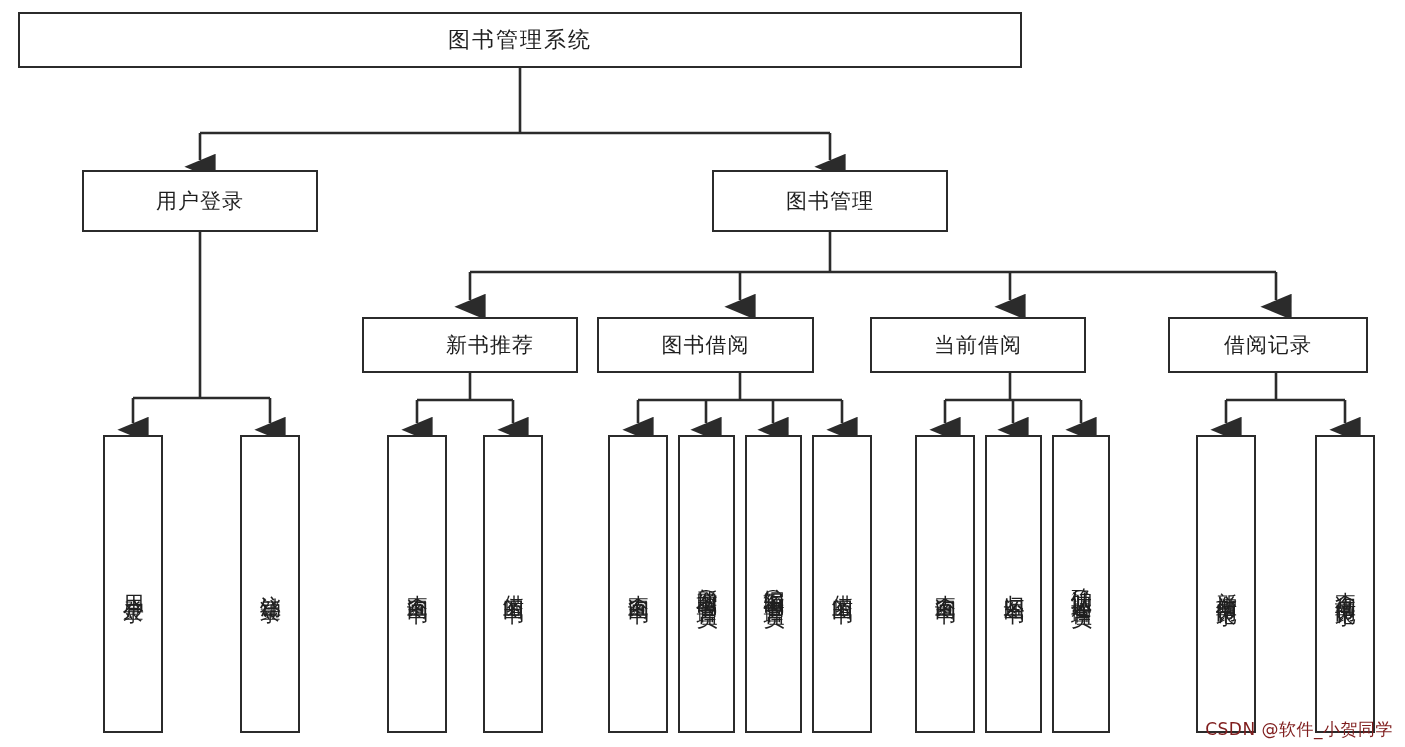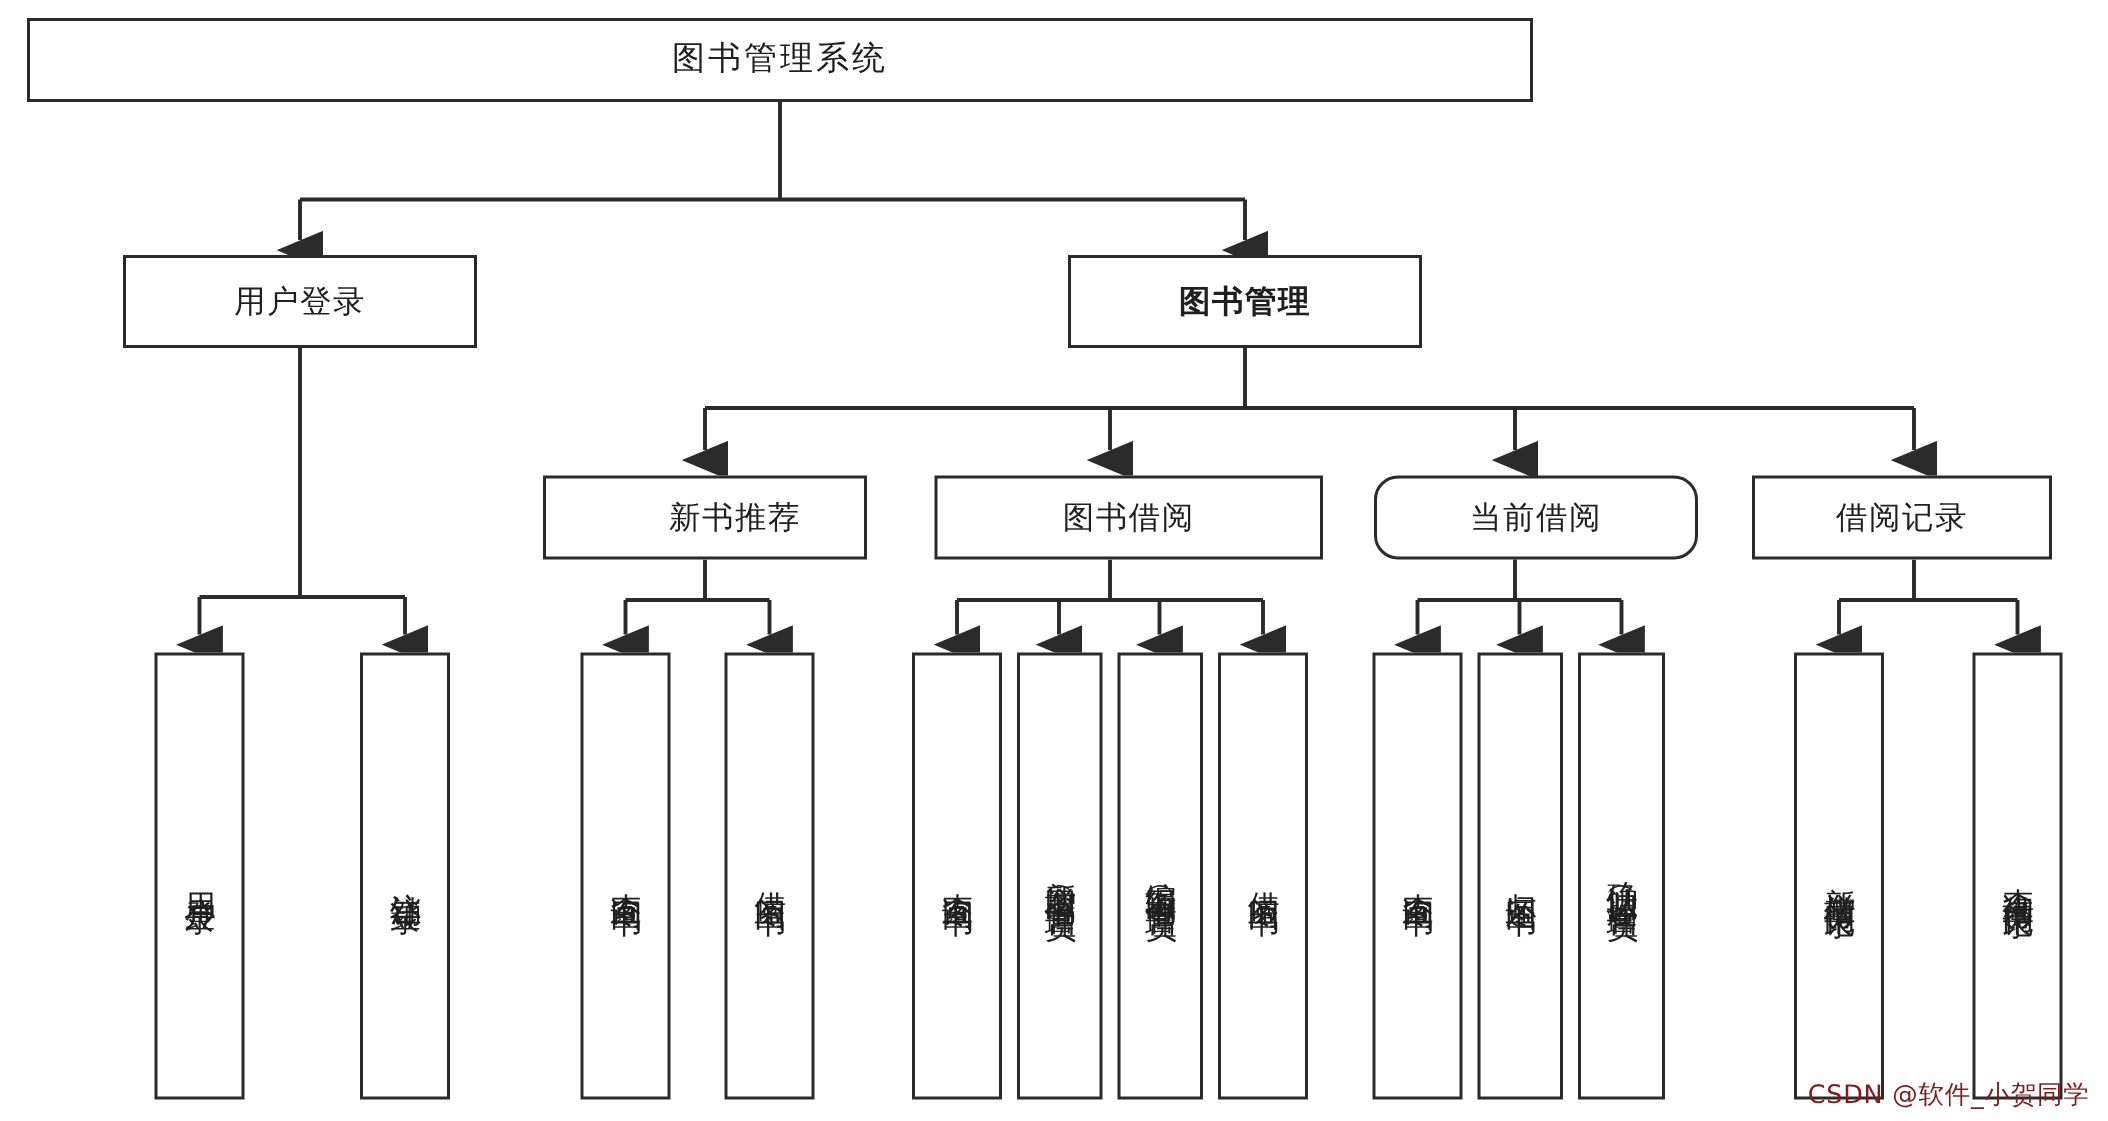--- a/index.html
+++ b/index.html
@@ -133,31 +133,31 @@
     </g>
   </svg>
 
   <div class="node h root" style="left:18px; top:12px; width:1004px; height:56px;">
     <span class="label">图书管理系统</span>
   </div>
 
   <div class="node h" style="left:82px; top:170px; width:236px; height:62px;">
     <span class="label">用户登录</span>
   </div>
-  <div class="node h" style="left:712px; top:170px; width:236px; height:62px;font-weight:bold;">
+  <div class="node h" style="left:712px; top:170px; width:236px; height:62px;">
     <span class="label">图书管理</span>
   </div>
 
   <div class="node h" style="left:362px; top:317px; width:216px; height:56px;padding-left:40px;">
     <span class="label">新书推荐</span>
   </div>
-  <div class="node h" style="left:623px; top:317px; width:259px; height:56px;">
+  <div class="node h" style="left:597px; top:317px; width:217px; height:56px;">
     <span class="label">图书借阅</span>
   </div>
-  <div class="node h" style="left:916px; top:317px; width:216px; height:56px;border-radius:16px;">
+  <div class="node h" style="left:870px; top:317px; width:216px; height:56px;">
     <span class="label">当前借阅</span>
   </div>
   <div class="node h" style="left:1168px; top:317px; width:200px; height:56px;">
     <span class="label">借阅记录</span>
   </div>
 
   <div class="node v" style="left:103px; top:435px; width:60px; height:298px;">
     <span class="label">用户登录</span>
   </div>
   <div class="node v" style="left:240px; top:435px; width:60px; height:298px;">

